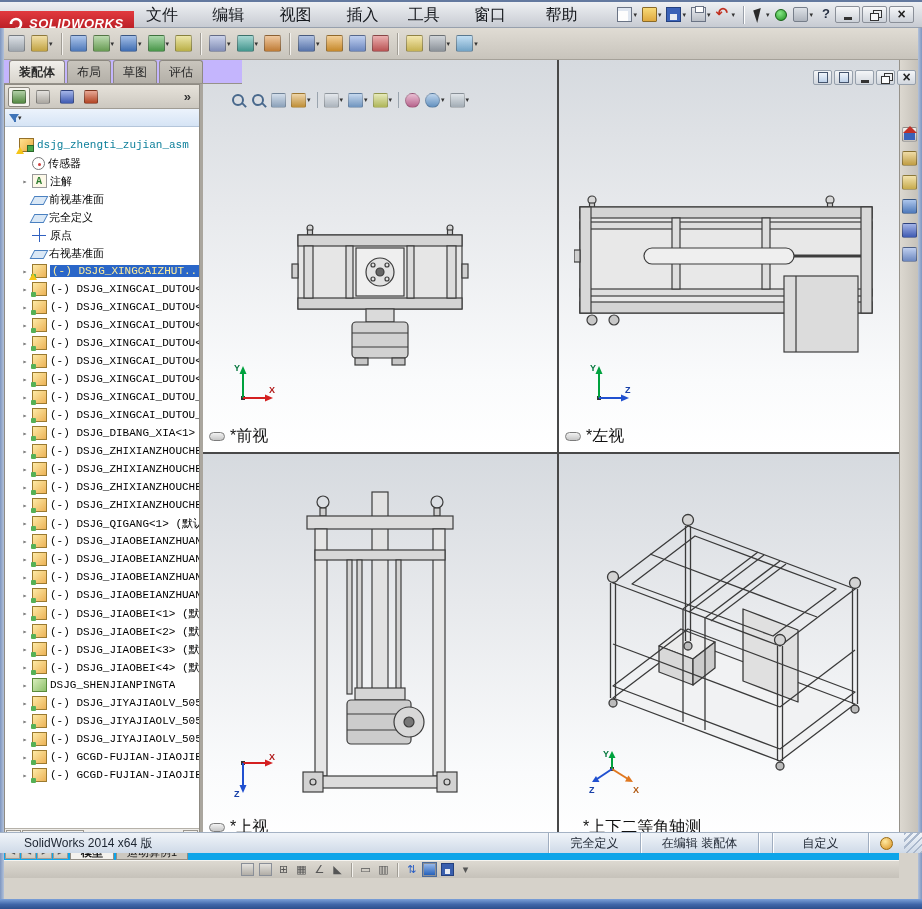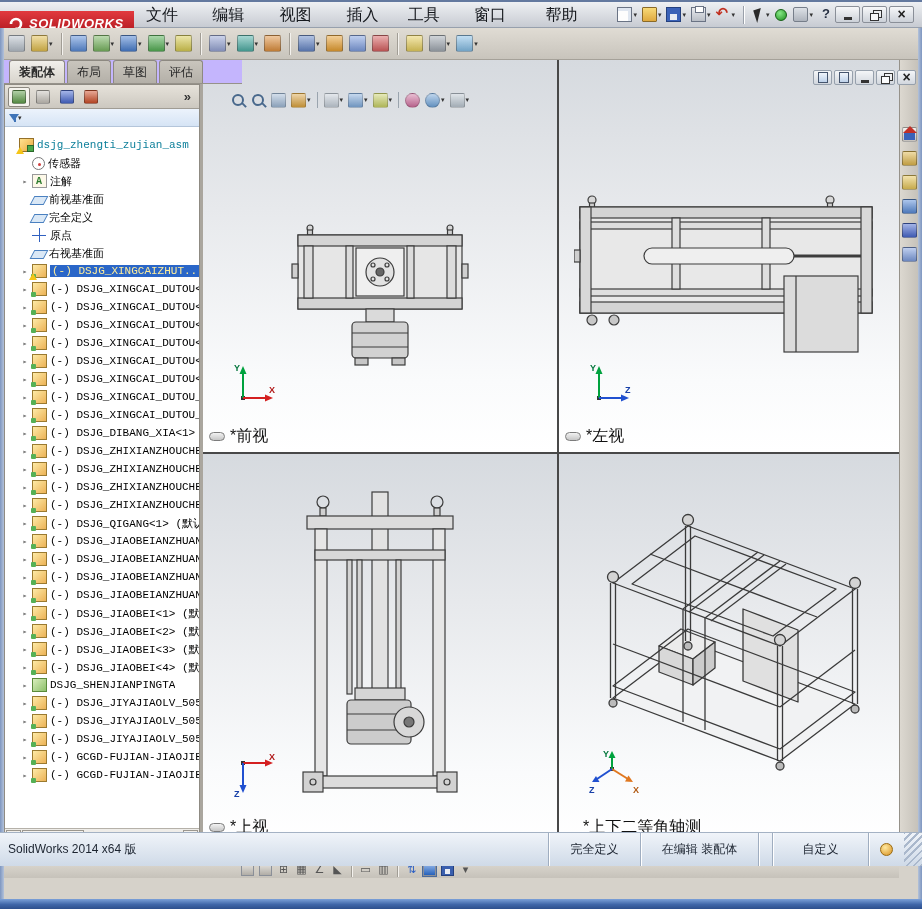--- a/index.html
+++ b/index.html
@@ -142,21 +142,21 @@
 .btab.active{background:#f4f2ee;font-weight:bold;}
 #bottombar{position:absolute;left:4px;top:860px;width:895px;height:18px;background:linear-gradient(#ddd9d1,#c6c2ba);border-top:1px solid #f6f4f0;display:flex;align-items:center;padding-left:236px;gap:3px;z-index:5;}
 .bico{min-width:15px;height:15px;display:flex;align-items:center;justify-content:center;font-size:11px;color:#555;}
 .bbox{width:13px;height:13px;border:1px solid #8a8f98;background-image:linear-gradient(rgba(255,255,255,.5),rgba(0,0,0,.12));}
 .bbox.pressed{outline:1px solid #4a6a9a;}
 .bsep{width:1px;height:14px;background:#a19d95;margin:0 3px;box-shadow:1px 0 0 #f4f2ee;}
 .bfloppy{width:13px;height:13px;background:#3a5fae;border:1px solid #24407e;position:relative;}
 .bfloppy::after{content:"";position:absolute;left:3px;top:5px;right:3px;bottom:1px;background:#e8ecf4;}
 
 
-#statusbar{position:absolute;left:0;top:832px;width:922px;height:34px;background:linear-gradient(#f0f4f9,#cfdae8);border-top:1px solid #a4b2c4;display:flex;align-items:center;font-size:12px;color:#1c2430;z-index:6;}
+#statusbar{position:absolute;left:0;top:832px;width:922px;height:21px;background:linear-gradient(#f0f4f9,#cfdae8);border-top:1px solid #a4b2c4;display:flex;align-items:center;font-size:12px;color:#1c2430;z-index:6;padding-left:16px;}
 .sb-left{padding-left:8px;}
 .sb-spacer{flex:1;}
 .sb-seg{height:100%;display:flex;align-items:center;justify-content:center;border-left:1px solid #9fadc0;box-shadow:inset 1px 0 0 #fff;}
 .sb-def{width:92px;}
 .sb-edit{width:118px;}
 .sb-narrow{width:14px;}
 .sb-custom{width:96px;}
 .sb-iconseg{width:36px;}
 .sb-ic{width:13px;height:13px;border-radius:50%;background:radial-gradient(circle at 38% 32%,#ffe9a0,#d89020);border:1px solid #9a6a10;}
 .sb-grip{width:18px;height:100%;background:repeating-linear-gradient(315deg,#aab8cc 0 2px,transparent 2px 5px);}

